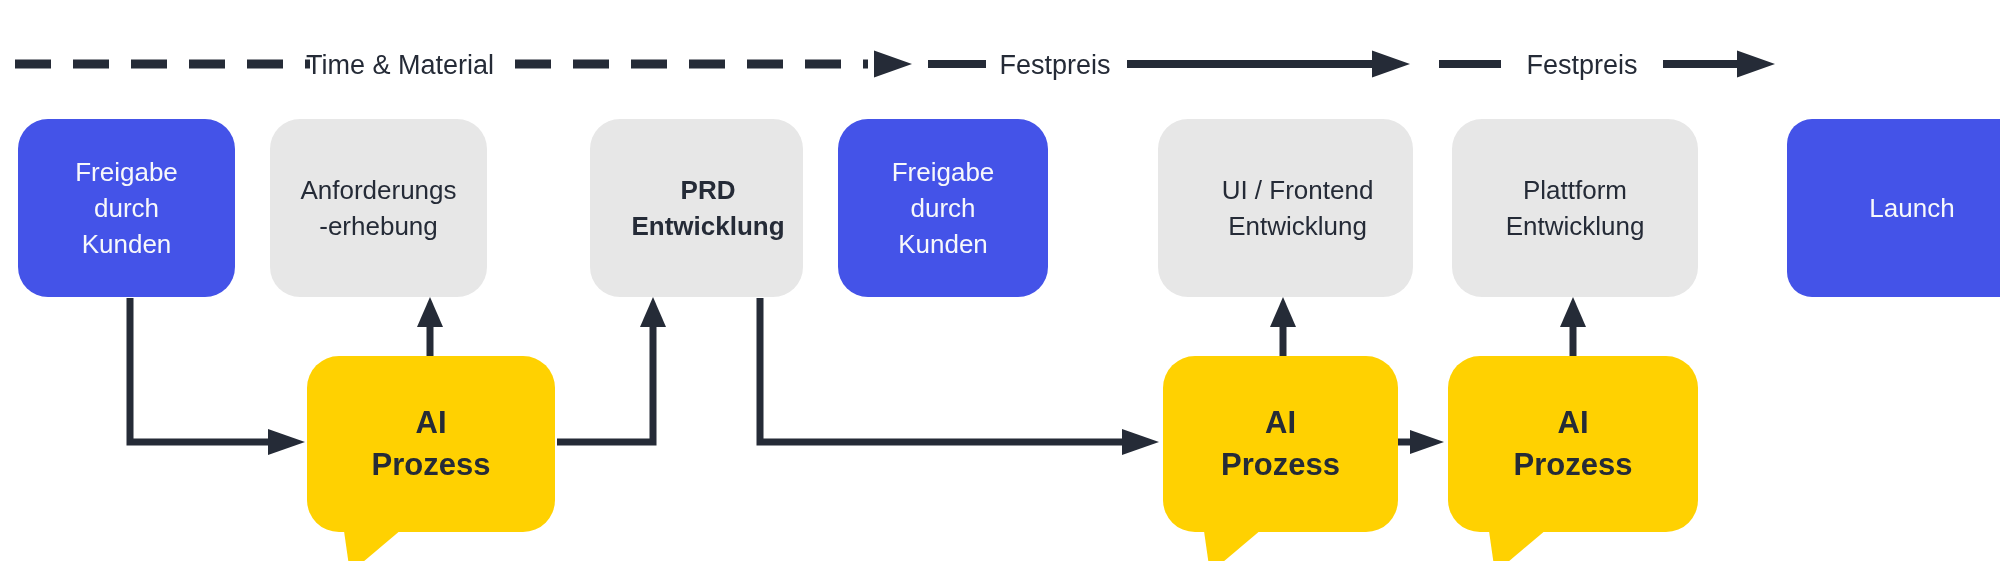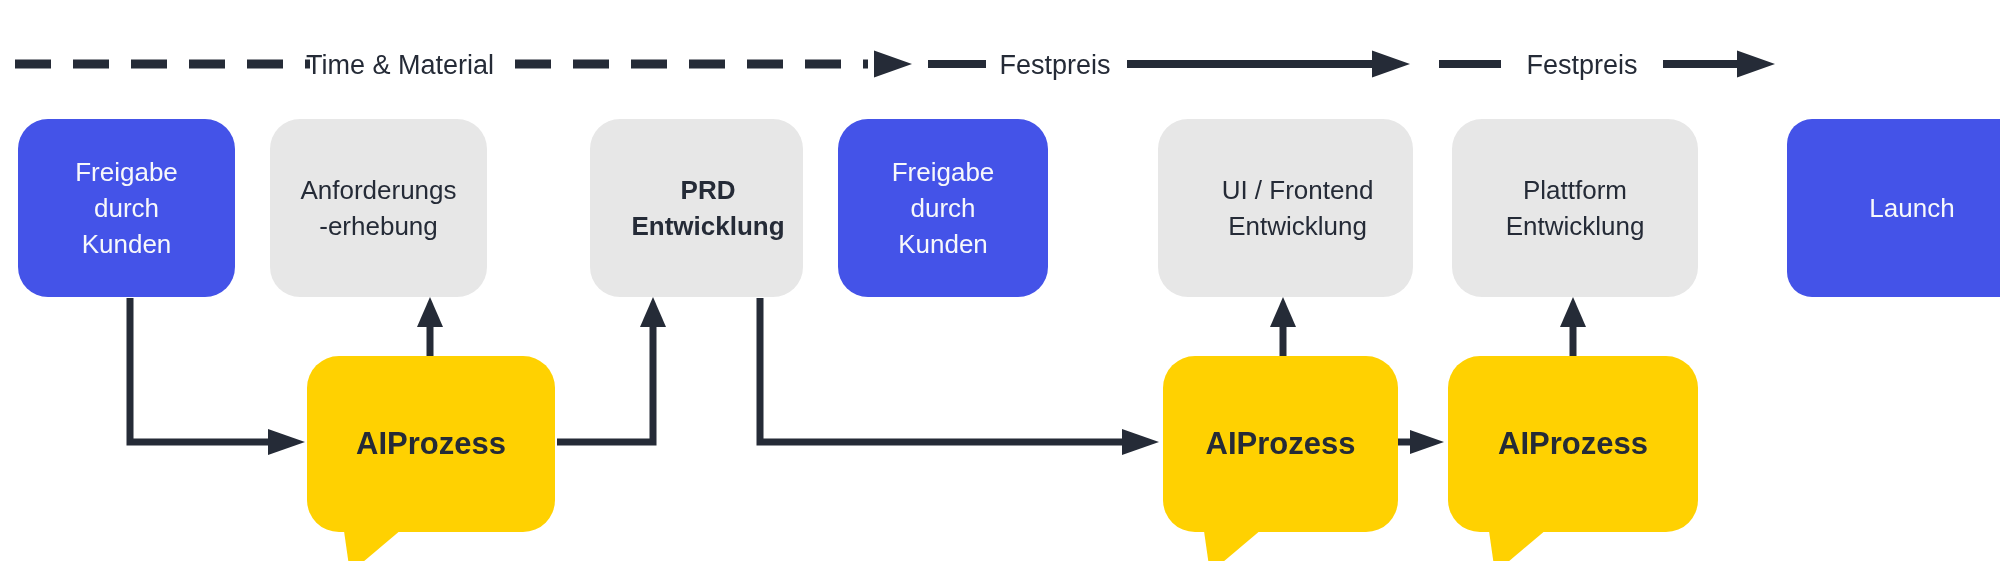--- a/index.html
+++ b/index.html
@@ -45,21 +45,21 @@
     text-align:center;font-size:26px;line-height:36px;
     z-index:2;
   }
   .pbox.blue{background:var(--color-blue);color:var(--color-white_text);}
   .pbox.gray{background:var(--color-gray);color:var(--color-ink);}
   .pbox.bold{font-weight:700;padding-left:23px;}
   .bubble{
     position:absolute;top:332px;height:176px;
     background:var(--color-yellow);
     border-radius:32px;
-    display:flex;align-items:center;justify-content:center;
+    display:flex;flex-direction:column;align-items:center;justify-content:center;
     text-align:center;font-size:31px;line-height:42px;font-weight:700;
     color:var(--color-ink);
     z-index:2;
   }
   .ln{display:block;white-space:pre;}
 </style>
 </head>
 <body>
 
 <div class="canvas">

